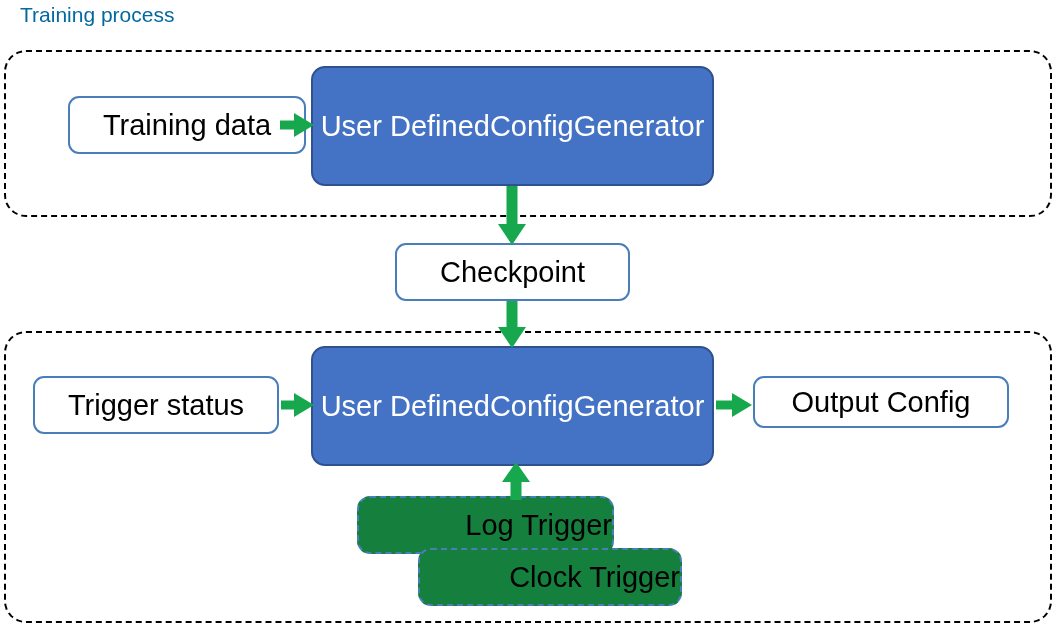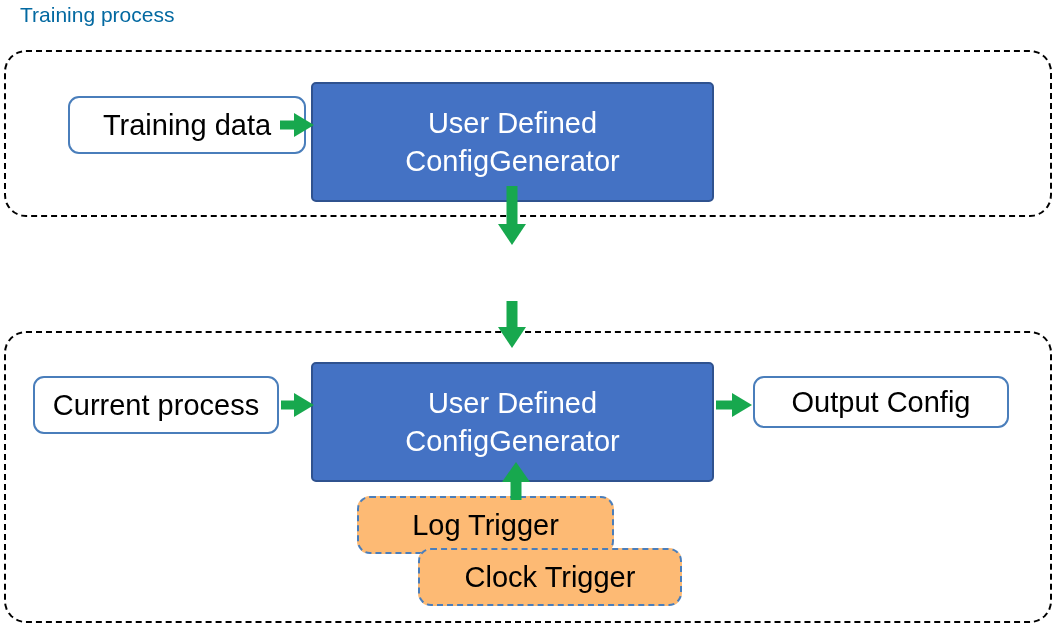--- a/index.html
+++ b/index.html
@@ -61,46 +61,45 @@
   #box-checkpoint    { left: 395px; top: 243px; width: 235px; height: 58px; }
   #box-current-status{ left: 33px;  top: 376px; width: 246px; height: 58px; }
   #box-output-config { left: 753px; top: 376px; width: 256px; height: 52px; }
 
   
   .bbox {
     position: absolute;
     box-sizing: border-box;
     background: #4472C4;
     border: 2px solid #2F528F;
-    border-radius: 5px;
+    border-radius: 14px;
     display: flex;
-    flex-direction: column;
+    flex-direction: row;
     align-items: center;
     justify-content: center;
     color: #ffffff;
     font-size: 29px;
     line-height: 1.32;
     text-align: center;
     font-family: "Liberation Sans", sans-serif;
     white-space: nowrap;
-    margin-top: 16px;
   }
   #box-train-generator { left: 311px; top: 66px;  width: 403px; height: 120px; }
   #box-infer-generator { left: 311px; top: 346px; width: 403px; height: 120px; }
 
   
   .dbox {
     position: absolute;
     box-sizing: border-box;
-    background: #fdba74;
+    background: #15803d;
     border: 2.4px dashed #4A7EBB;
     border-radius: 13px;
     display: flex;
     align-items: center;
-    justify-content: center;
+    justify-content: flex-end;
     color: #000000;
     font-size: 29px;
     font-family: "Liberation Sans", sans-serif;
     white-space: nowrap;
   }
   #box-log-trigger   { left: 357px; top: 496px; width: 257px; height: 58px; z-index: 3; }
   #box-clock-trigger { left: 418px; top: 548px; width: 264px; height: 58px; z-index: 4; }
 
   
   #arrow-layer {
@@ -125,23 +124,26 @@
 
   <div class="wbox" id="box-training-data">
     <span>Training data</span>
   </div>
 
   <div class="bbox" id="box-train-generator">
     <span>User Defined</span>
     <span>ConfigGenerator</span>
   </div>
 
+  <div class="wbox" id="box-checkpoint">
+    <span>Checkpoint</span>
+  </div>
 
   <div class="wbox" id="box-current-status">
-    <span>Current process</span>
+    <span>Trigger status</span>
   </div>
 
   <div class="bbox" id="box-infer-generator">
     <span>User Defined</span>
     <span>ConfigGenerator</span>
   </div>
 
   <div class="wbox" id="box-output-config">
     <span>Output Config</span>
   </div>

